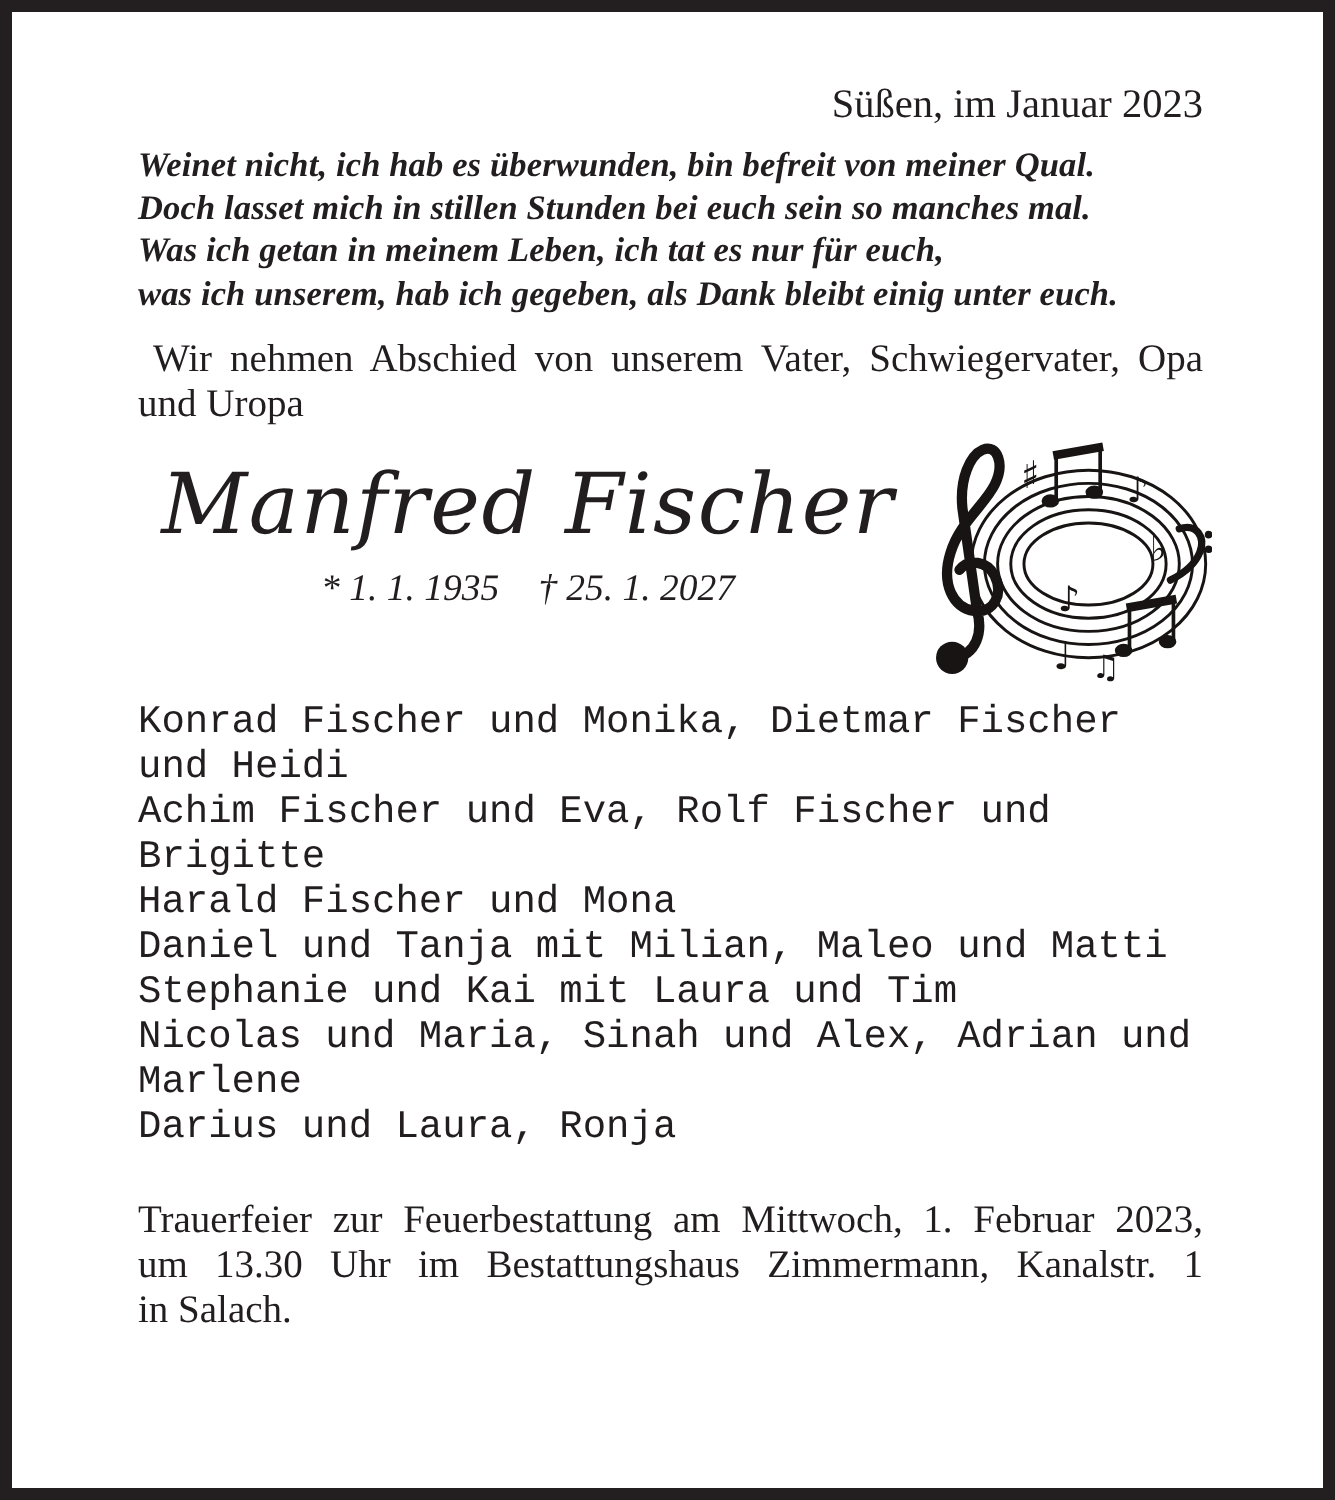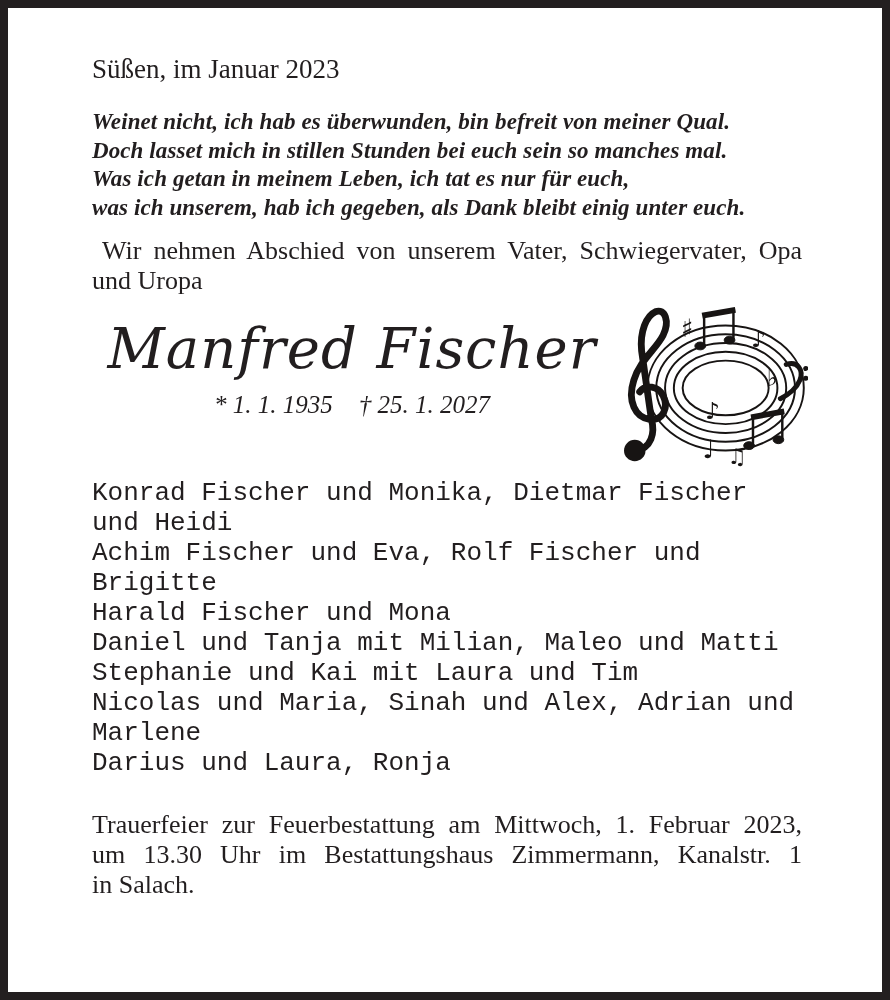--- a/index.html
+++ b/index.html
@@ -16,23 +16,23 @@
   }
   .content {
     position: absolute;
     left: 0; top: 0; right: 0; bottom: 0;
     padding: 44px 80px 0 84px;
     box-sizing: border-box;
   }
   .dateline {
     font-size: 27px;
     line-height: 34px;
-    text-align: left;
+    text-align: right;
   }
-  .poem { margin-top: 22px; }
+  .poem { margin-top: 10px; }
   .poem .line {
     font-style: italic;
     font-weight: 600;
     font-size: 23px;
     line-height: 28.5px;
     letter-spacing: 0.1px;
   }
   .remember { margin-top: 40px; }
   .bodytext .line {
     font-size: 26px;

